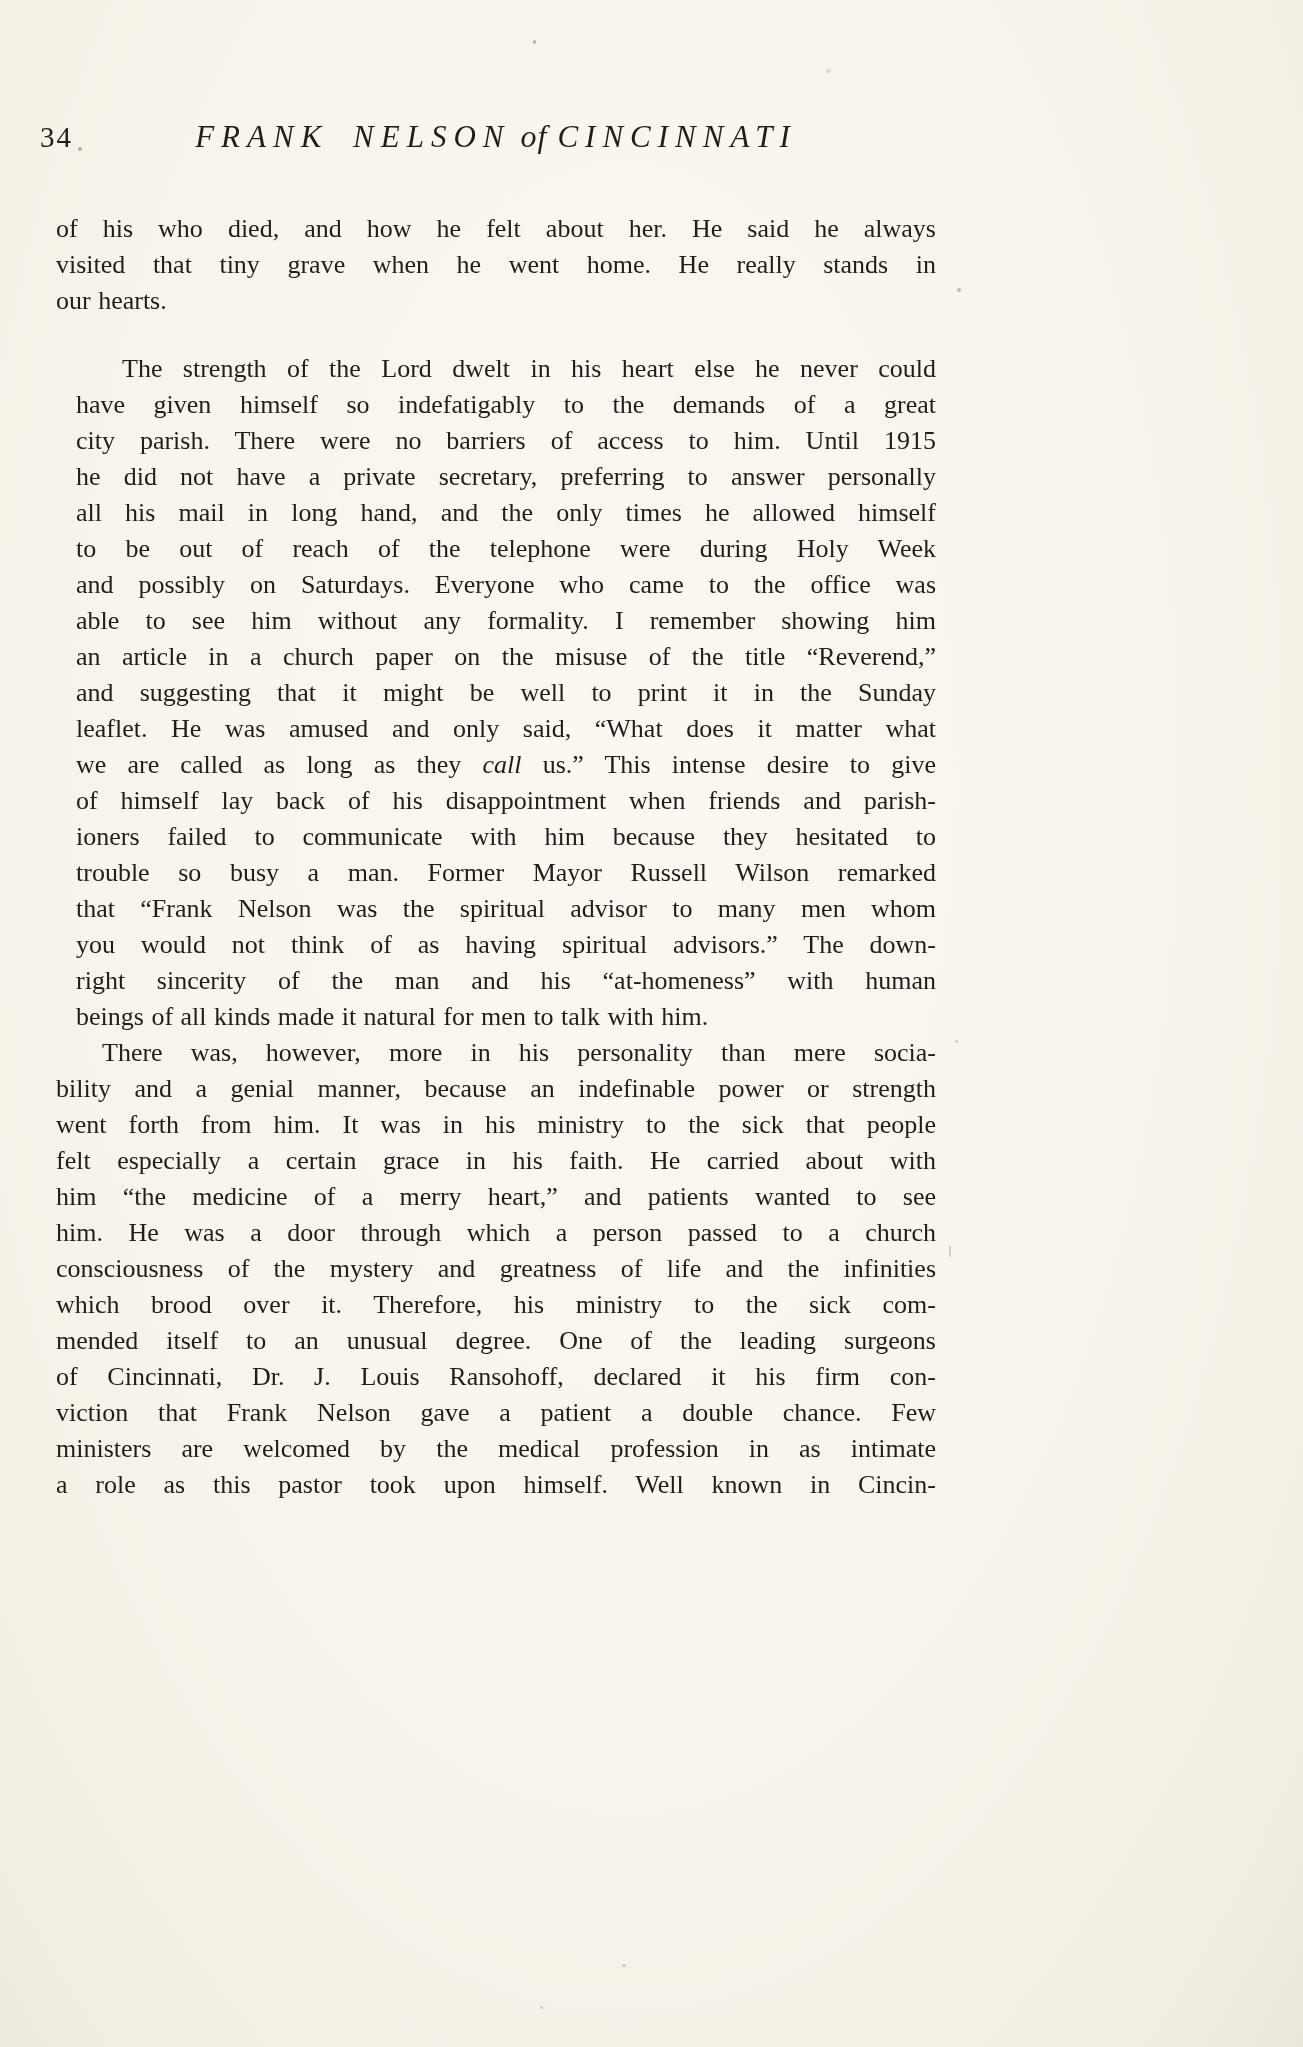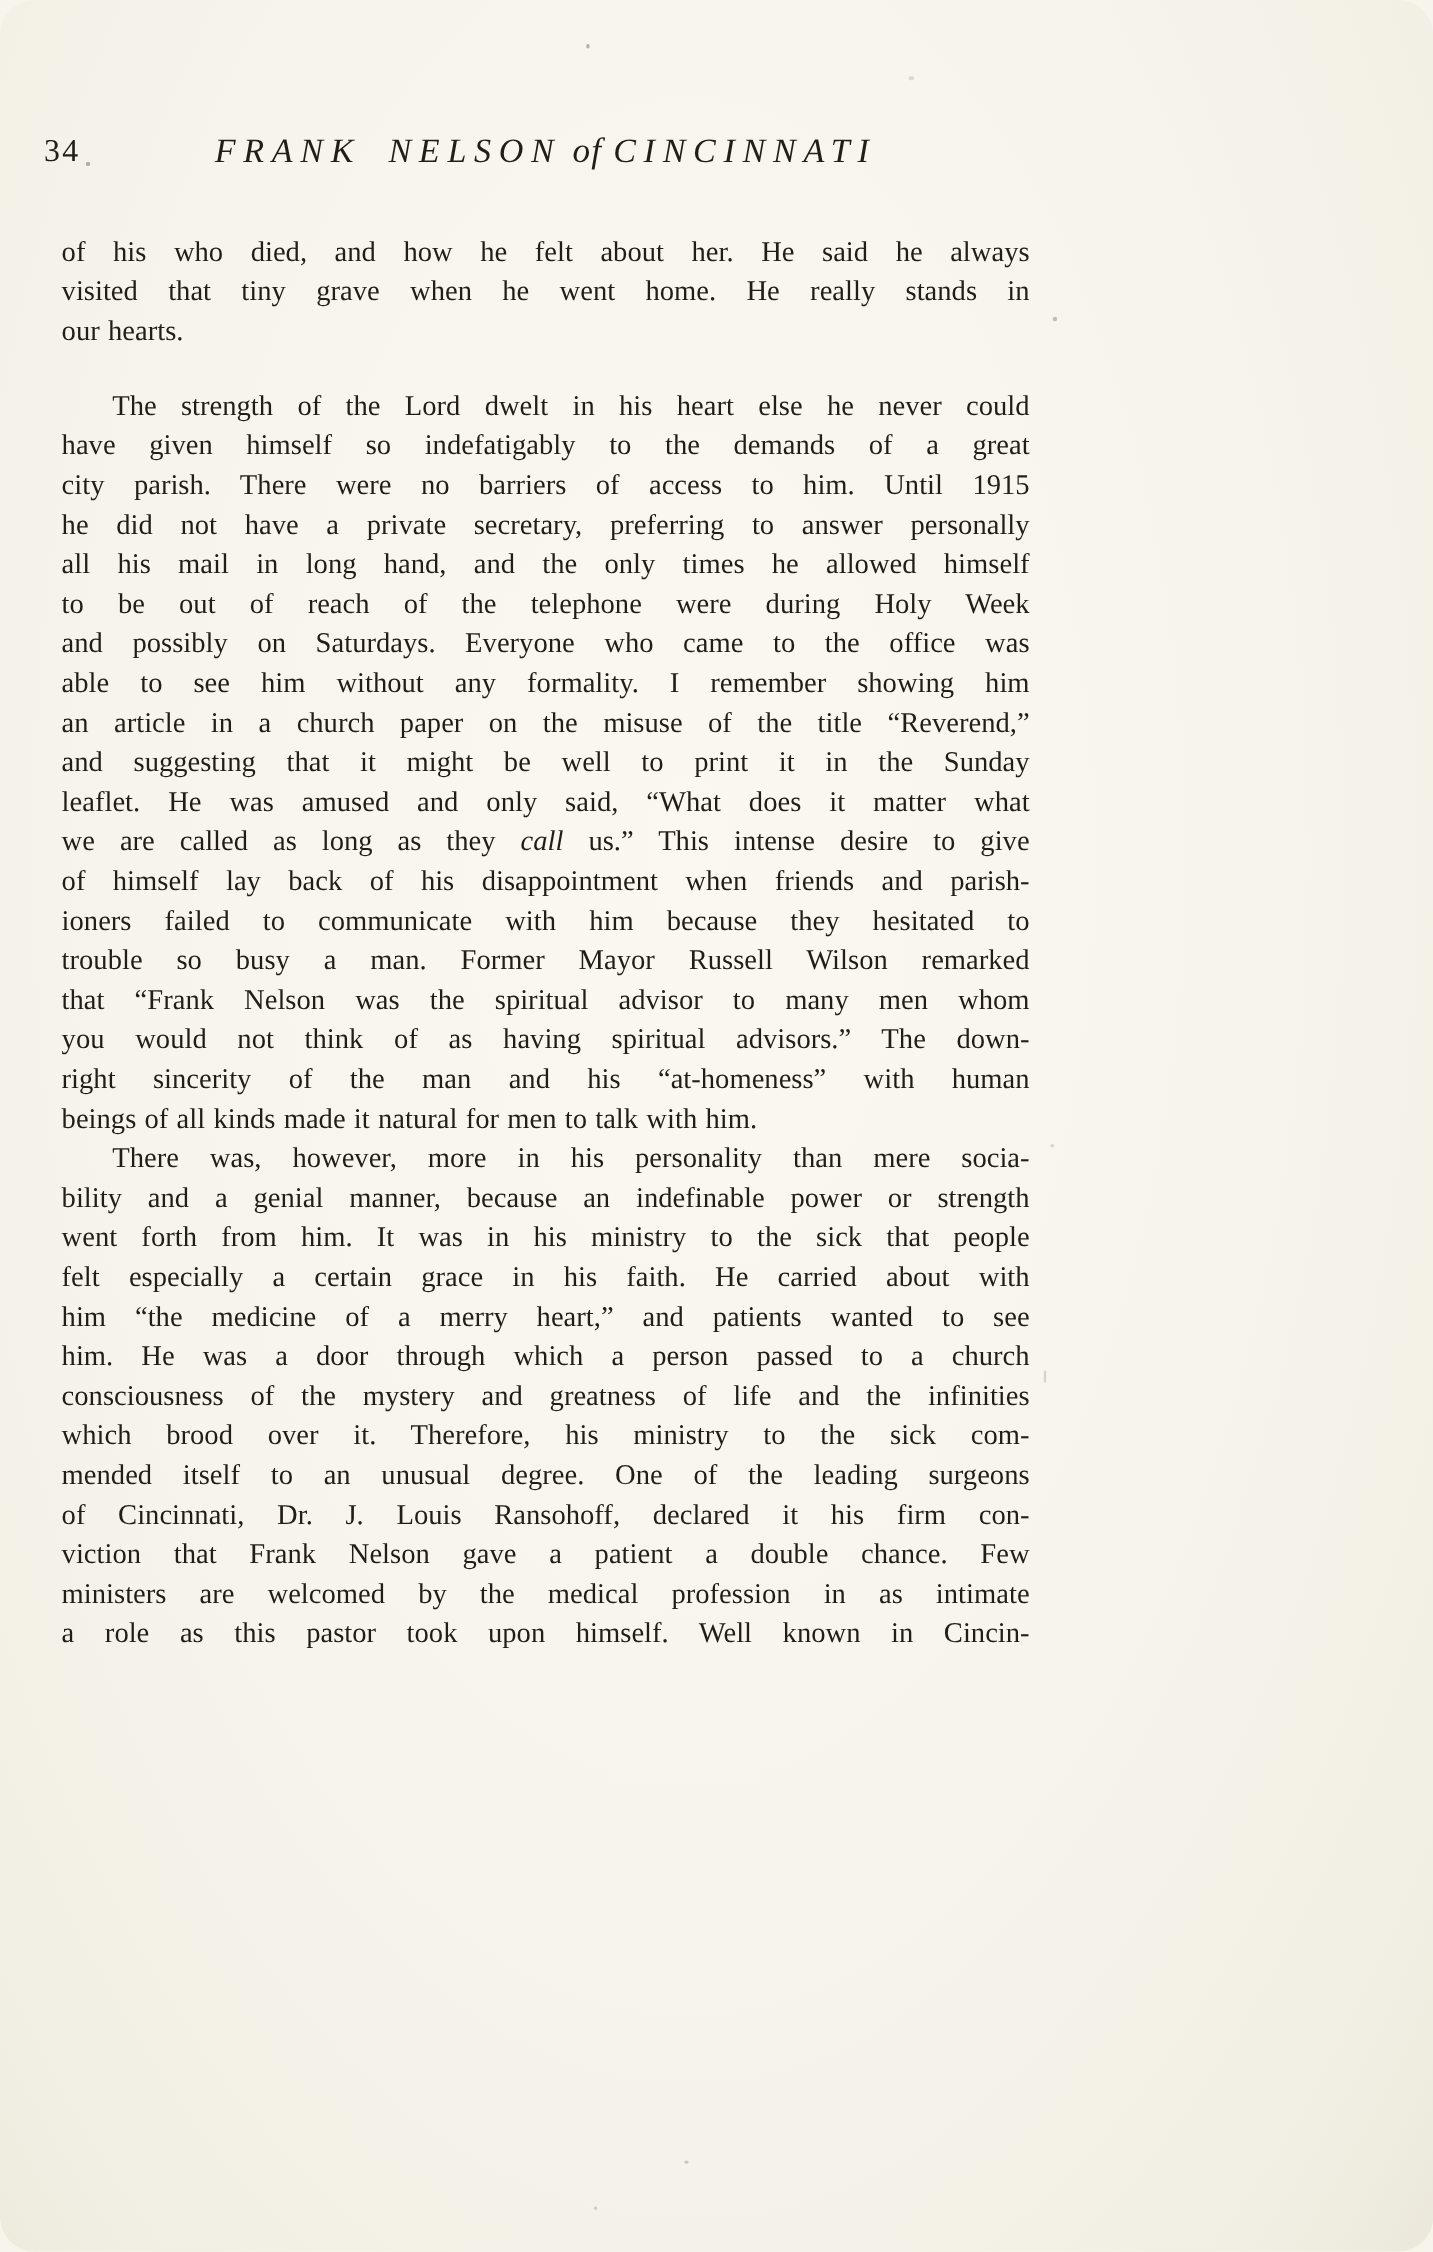--- a/index.html
+++ b/index.html
@@ -16,21 +16,20 @@
     position: relative;
     overflow: hidden;
     background: var(--paper);
     font-family: "Liberation Serif", serif;
     color: var(--ink);
   }
   .page {
     position: absolute;
     inset: 0;
     background: radial-gradient(ellipse at 48% 38%, #faf8f1 0%, #f7f4ec 55%, #f1eee3 88%, #ebe8db 100%);
-    border-radius: 32px;
   }
   
   .running-head {
     position: absolute;
     top: 118px;
     left: 56px;
     width: 880px;
     height: 42px;
   }
   .page-number {
@@ -60,20 +59,21 @@
   .text-block {
     position: absolute;
     top: 211px;
     left: 56px;
     width: 880px;
     font-size: 26px;
     line-height: 36px;
   }
   .paragraph.spaced {
     margin-top: 32px;
+    margin-left: 20px;
   }
   .line {
     text-align: justify;
     text-align-last: justify;
     word-spacing: 1px;
   }
   .line.last {
     text-align-last: left;
   }
   .line.indent {

